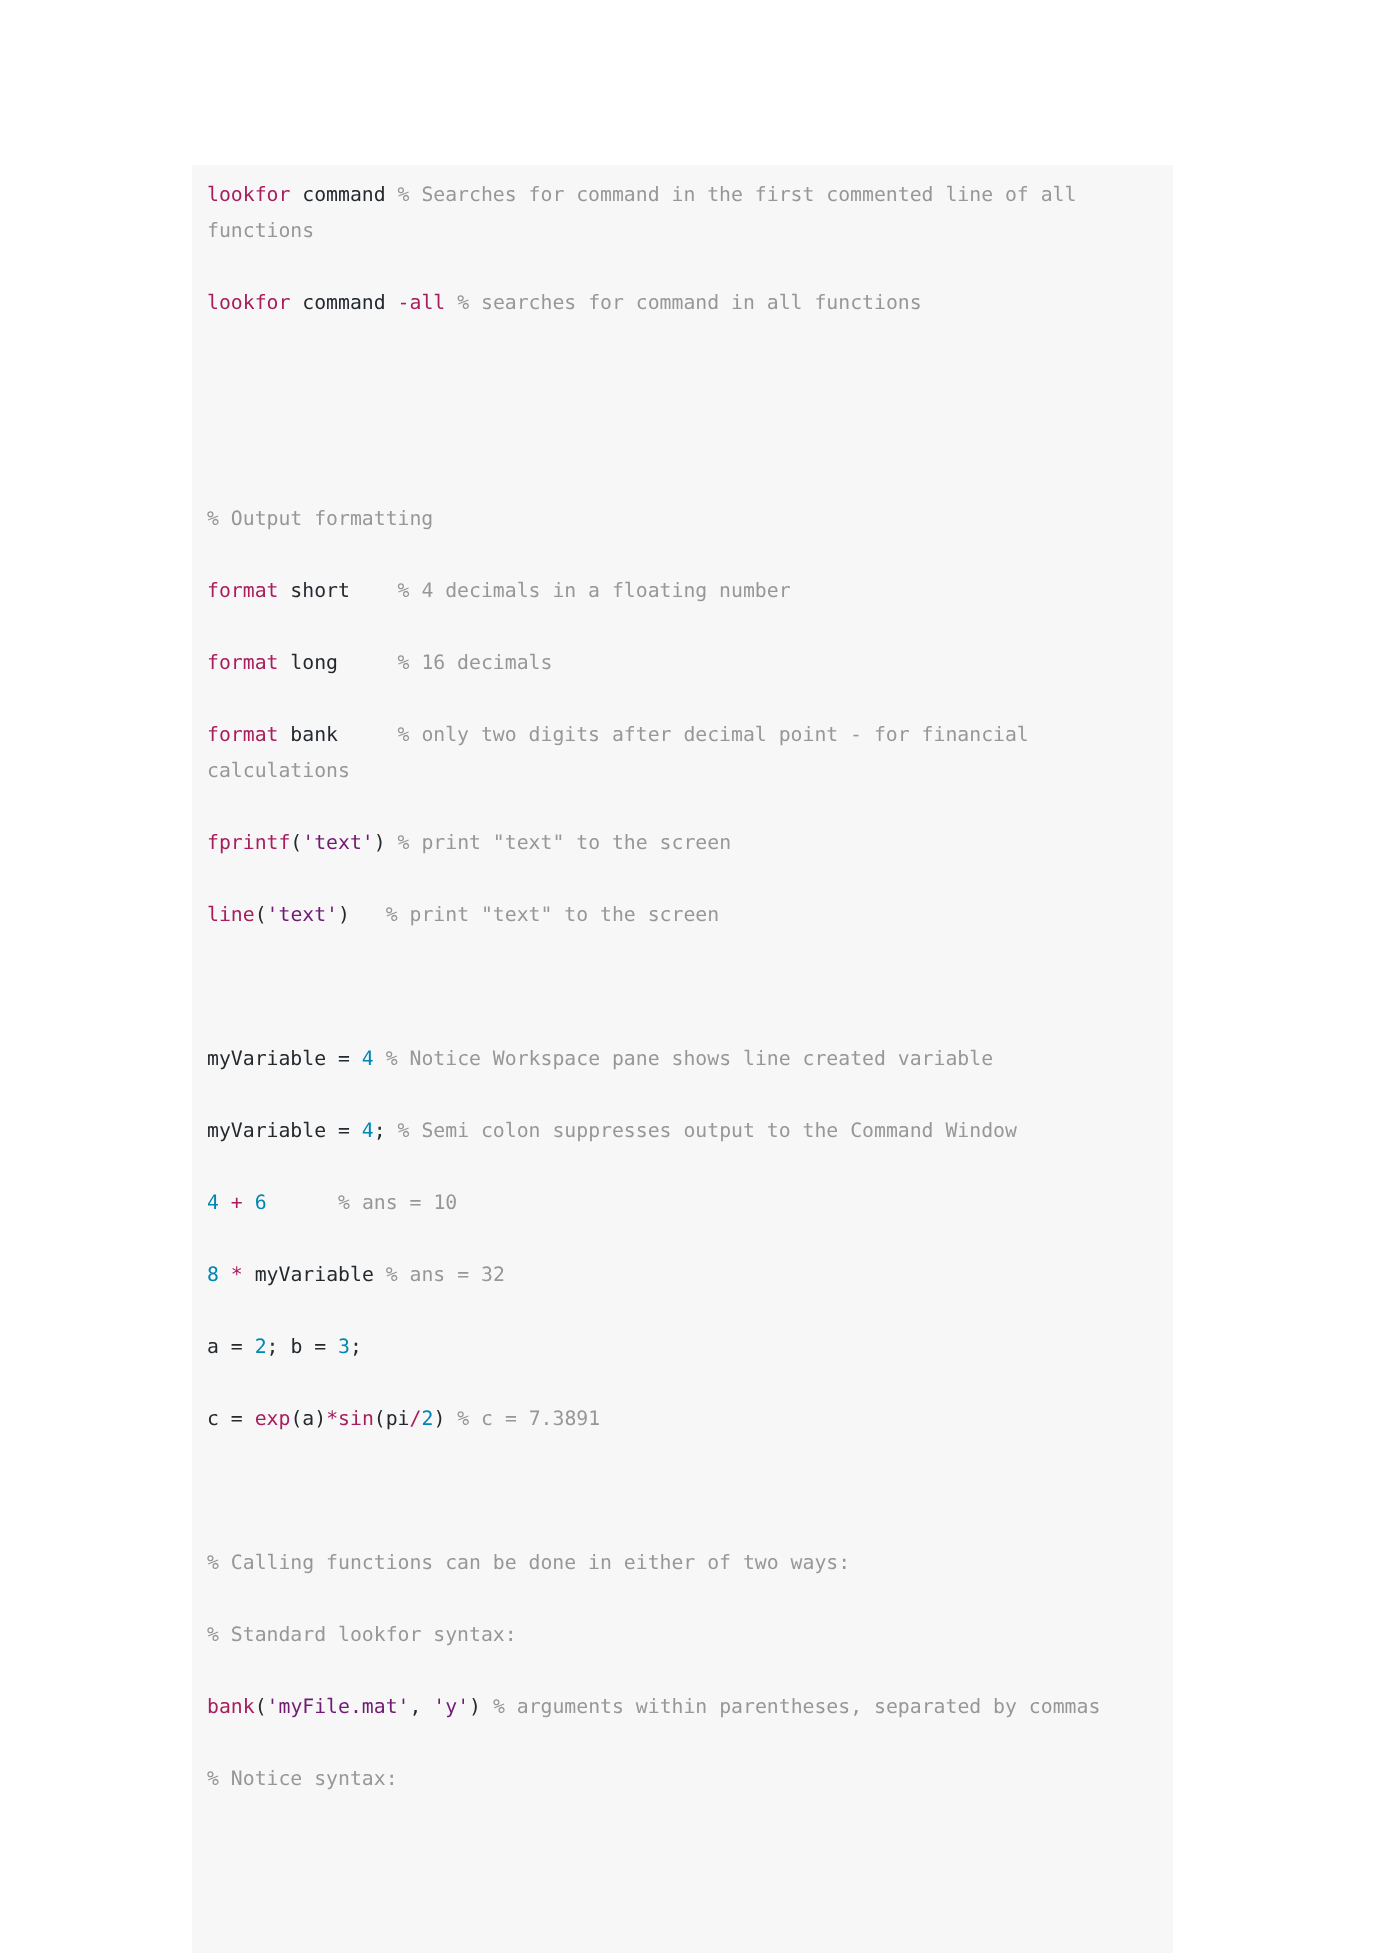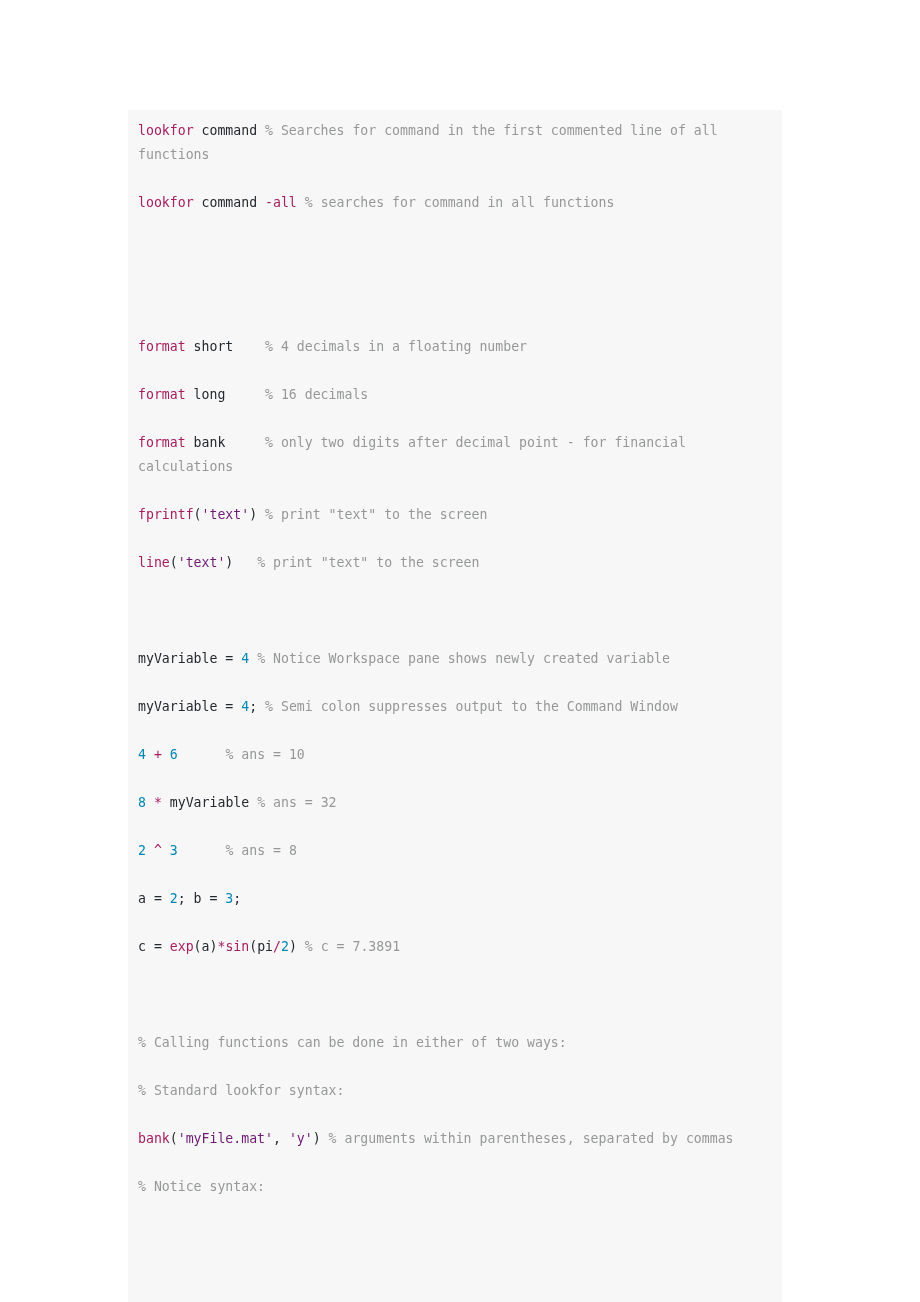--- a/index.html
+++ b/index.html
@@ -53,31 +53,31 @@
 </style>
 </head>
 <body>
 
 <div id="page">
   <div id="code-panel">
     <pre class="code-block" id="code-block"><span class="line"><span class="tok-kw">lookfor</span><span class="tok-txt"> command </span><span class="tok-com">% Searches for command in the first commented line of all functions</span></span>
 <span class="line"><span class="tok-kw">lookfor</span><span class="tok-txt"> command </span><span class="tok-kw">-all</span><span class="tok-txt"> </span><span class="tok-com">% searches for command in all functions</span></span>
 <span class="line tok-blank">&nbsp;</span>
 <span class="line tok-blank">&nbsp;</span>
+<span class="line"><span class="tok-com">% Output formatting</span></span>
 <span class="line"><span class="tok-kw">format</span><span class="tok-txt"> short    </span><span class="tok-com">% 4 decimals in a floating number</span></span>
 <span class="line"><span class="tok-kw">format</span><span class="tok-txt"> long     </span><span class="tok-com">% 16 decimals</span></span>
 <span class="line"><span class="tok-kw">format</span><span class="tok-txt"> bank     </span><span class="tok-com">% only two digits after decimal point - for financial calculations</span></span>
 <span class="line"><span class="tok-kw">fprintf</span><span class="tok-txt">(</span><span class="tok-str">'text'</span><span class="tok-txt">) </span><span class="tok-com">% print "text" to the screen</span></span>
 <span class="line"><span class="tok-kw">line</span><span class="tok-txt">(</span><span class="tok-str">'text'</span><span class="tok-txt">)   </span><span class="tok-com">% print "text" to the screen</span></span>
 <span class="line tok-blank">&nbsp;</span>
-<span class="line"><span class="tok-txt">myVariable = </span><span class="tok-num">4</span><span class="tok-txt"> </span><span class="tok-com">% Notice Workspace pane shows newly created variable</span></span>
+<span class="line"><span class="tok-txt">myVariable = </span><span class="tok-num">4</span><span class="tok-txt"> </span><span class="tok-com">% Notice Workspace pane shows line created variable</span></span>
 <span class="line"><span class="tok-txt">myVariable = </span><span class="tok-num">4</span><span class="tok-txt">; </span><span class="tok-com">% Semi colon suppresses output to the Command Window</span></span>
 <span class="line"><span class="tok-num">4</span><span class="tok-txt"> </span><span class="tok-op">+</span><span class="tok-txt"> </span><span class="tok-num">6</span><span class="tok-txt">      </span><span class="tok-com">% ans = 10</span></span>
 <span class="line"><span class="tok-num">8</span><span class="tok-txt"> </span><span class="tok-op">*</span><span class="tok-txt"> myVariable </span><span class="tok-com">% ans = 32</span></span>
-<span class="line"><span class="tok-num">2</span><span class="tok-txt"> </span><span class="tok-op">^</span><span class="tok-txt"> </span><span class="tok-num">3</span><span class="tok-txt">      </span><span class="tok-com">% ans = 8</span></span>
 <span class="line"><span class="tok-txt">a = </span><span class="tok-num">2</span><span class="tok-txt">; b = </span><span class="tok-num">3</span><span class="tok-txt">;</span></span>
 <span class="line"><span class="tok-txt">c = </span><span class="tok-kw">exp</span><span class="tok-txt">(a)</span><span class="tok-op">*</span><span class="tok-kw">sin</span><span class="tok-txt">(pi</span><span class="tok-op">/</span><span class="tok-num">2</span><span class="tok-txt">) </span><span class="tok-com">% c = 7.3891</span></span>
 <span class="line tok-blank">&nbsp;</span>
 <span class="line"><span class="tok-com">% Calling functions can be done in either of two ways:</span></span>
 <span class="line"><span class="tok-com">% Standard lookfor syntax:</span></span>
 <span class="line"><span class="tok-kw">bank</span><span class="tok-txt">(</span><span class="tok-str">'myFile.mat'</span><span class="tok-txt">, </span><span class="tok-str">'y'</span><span class="tok-txt">) </span><span class="tok-com">% arguments within parentheses, separated by commas</span></span>
 <span class="line"><span class="tok-com">% Notice syntax:</span></span>
 
 
 

